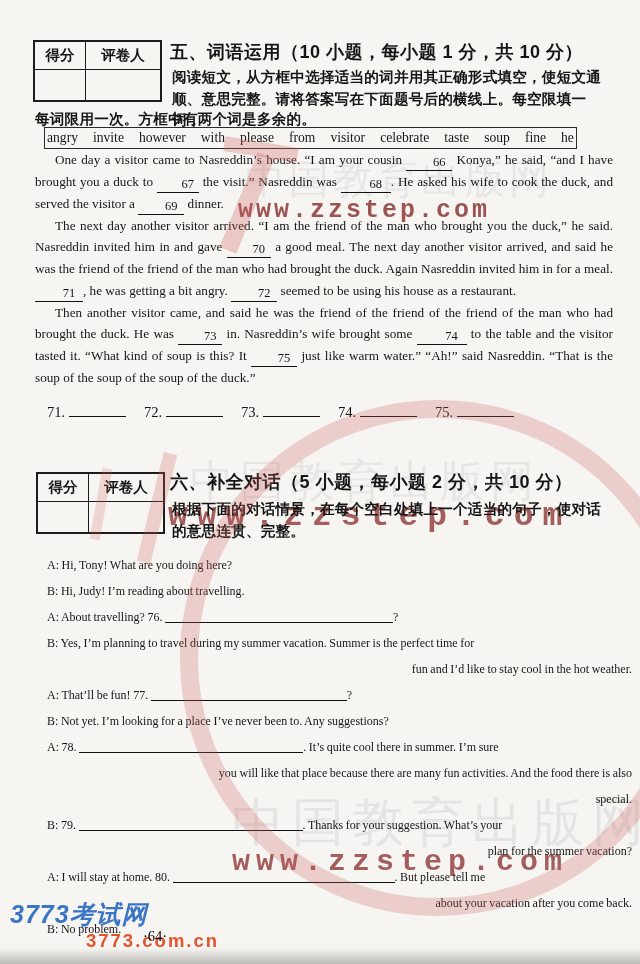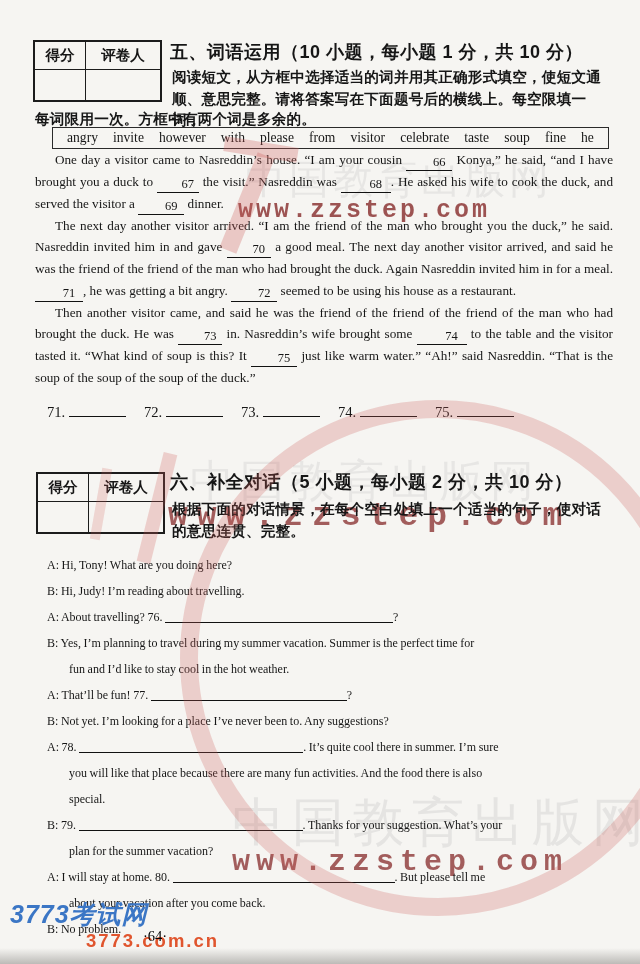--- a/index.html
+++ b/index.html
@@ -15,39 +15,39 @@
   .scorebox .hrow td{height:27px;} .scorebox .erow td{height:30px;}
 
   
   .sec-title{font-family:"Liberation Sans",sans-serif;font-weight:bold;font-size:18px;
     letter-spacing:0.5px;white-space:nowrap;}
   .cn-instr{font-family:"Liberation Sans",sans-serif;font-weight:bold;font-size:14.6px;
     line-height:21.5px;letter-spacing:0.2px;}
 
   
   .wordbox{border:1.6px solid #2a2a2a;display:flex;justify-content:space-between;
-    align-items:center;padding:2px 14px;font-size:13.6px;margin-left:8px;}
+    align-items:center;padding:2px 2px;font-size:13.6px;}
   .wordbox span{white-space:nowrap;}
 
   
   .passage{font-size:13.2px;line-height:21.4px;text-align:justify;}
   .passage p{margin:0;text-indent:20px;}
   .blank{display:inline-block;border-bottom:1.5px solid #111;text-align:center;
     font-size:12.5px;line-height:13px;height:14px;vertical-align:-2px;}
 
   
   .ans-rows{margin-top:5px;font-size:14.6px;}
   .ans-row{display:flex;height:27px;align-items:flex-end;margin-left:12px;}
   .ans-item{width:97px;white-space:nowrap;}
   .ans-line{display:inline-block;width:57px;height:12px;border-bottom:1.6px solid #111;margin-left:4px;}
 
   
   .dialogue{font-size:12px;line-height:26px;word-spacing:-0.4px;}
   .dlg-line{white-space:nowrap;}
-  .dlg-line.indent{padding-left:22px;}
+  .dlg-line.indent{padding-left:22px;text-align:right;}
   .dlg-blank{display:inline-block;height:13px;border-bottom:1.5px solid #111;vertical-align:-2px;}
 
   
   .wm{pointer-events:none;white-space:nowrap;}
   .wm-cn{font-family:"Liberation Serif",serif;color:#c6c6c6;}
   .wm-url{font-family:Liberation Mono, monospace;font-weight:bold;color:#7f1d1d;}
   .pink{pointer-events:none;background:rgba(206,96,92,0.30);z-index:3;}
   .pink-ring{pointer-events:none;border:18px solid rgba(206,96,92,0.26);border-radius:50%;z-index:3;}
 
   

